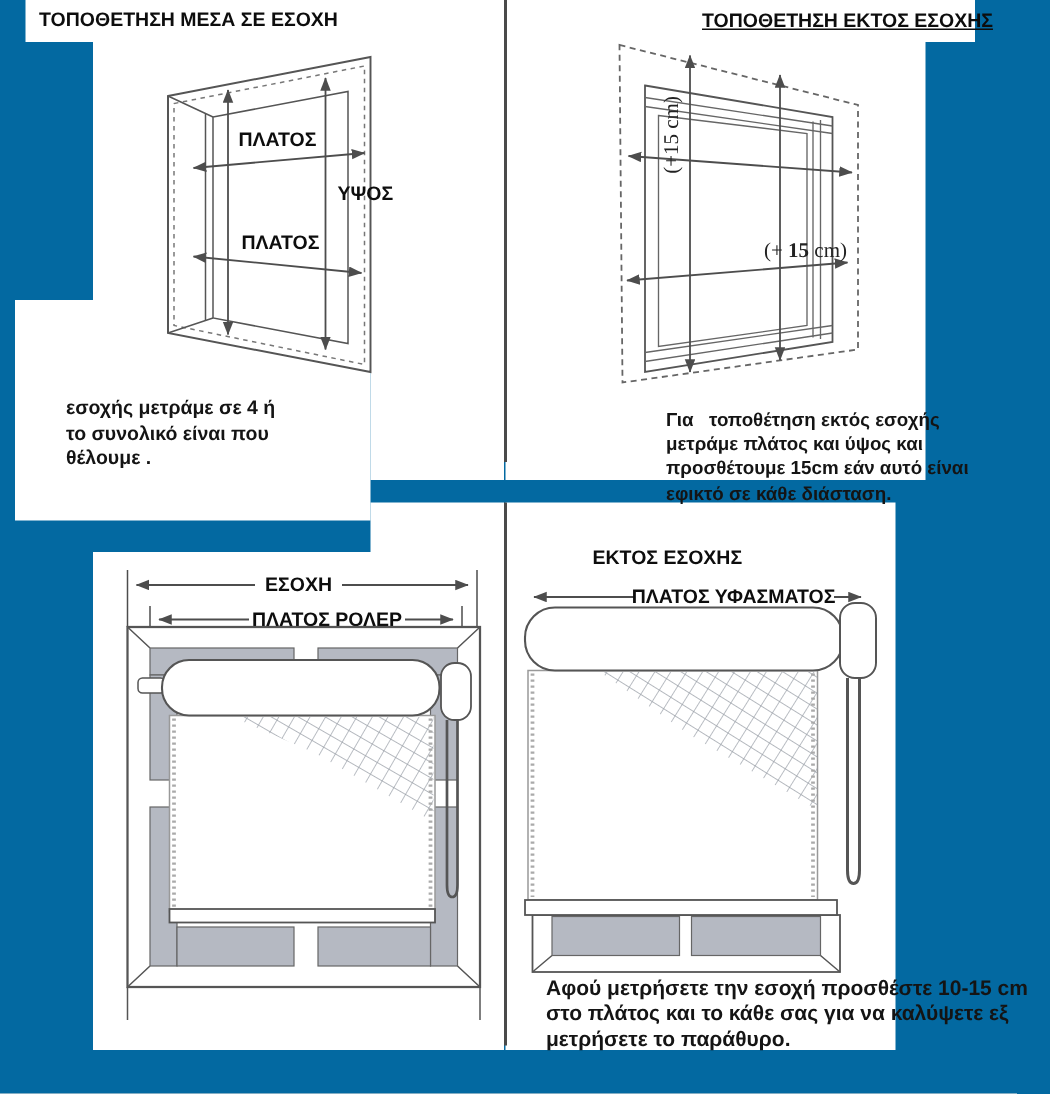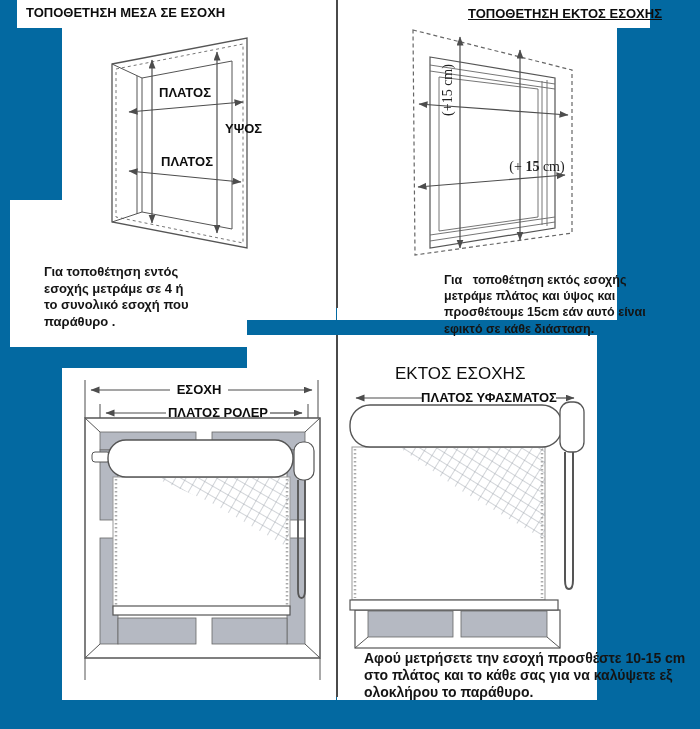--- a/index.html
+++ b/index.html
@@ -6,21 +6,21 @@
   .stage{position:relative;width:700px;height:729px;background:#0369a1;overflow:hidden;
          font-family:"Liberation Sans",sans-serif;color:#111;padding-left:32px;}
   .white{position:absolute;background:#ffffff;}
   .vline{position:absolute;width:2px;background:#4a4a4a;}
   .title{position:absolute;font-weight:bold;font-size:13px;white-space:pre;color:#0d0d0d;}
   .para{position:absolute;font-weight:bold;color:#141414;}
   .para div{white-space:pre;}
   .para-tl{left:44px;top:264px;font-size:13px;line-height:16.5px;}
   .para-tr{left:444px;top:272px;font-size:12.5px;line-height:16.2px;}
   .para-br{left:352px;top:650px;font-size:14px;line-height:17px;margin-left:12px;}
-  .heading{position:absolute;font-weight:normal;font-size:17px;color:#0d0d0d;text-align:center;}
+  .heading{position:absolute;font-weight:bold;font-size:13px;color:#0d0d0d;text-align:center;}
   .dia{position:absolute;}
   .dlabel{font-family:"Liberation Sans",sans-serif;font-weight:bold;font-size:13px;fill:#0d0d0d;}
   .serif{font-family:"Liberation Serif",serif;font-size:14px;fill:#222;}
 </style>
 </head>
 <body>
 
 <div class="stage">
 
   <div class="white" style="left:17px;top:0;width:633px;height:28px;"></div>
@@ -87,24 +87,23 @@
       <line x1="24" y1="84" x2="173" y2="95" marker-start="url(#ah2)" marker-end="url(#ah2e)"></line>
       <line x1="23" y1="167" x2="170" y2="155" marker-start="url(#ah2)" marker-end="url(#ah2e)"></line>
     </g>
     <text class="serif" transform="translate(57,70) rotate(-90)" text-anchor="middle">(+15 cm)</text>
     <text class="serif" x="142" y="151" text-anchor="middle">
       <tspan>(+ </tspan><tspan font-weight="bold">15</tspan><tspan> cm)</tspan>
     </text>
   </svg>
 
   <div class="para para-tl">
-    <div>Για τοποθέτηση εντός</div>
     <div>εσοχής μετράμε σε 4 ή</div>
-    <div>το συνολικό εσοχή που</div>
-    <div>παράθυρο .</div>
+    <div>το συνολικό είναι που</div>
+    <div>θέλουμε .</div>
   </div>
   <div class="para para-tr">
     <div>Για   τοποθέτηση εκτός εσοχής</div>
     <div>μετράμε πλάτος και ύψος και</div>
     <div>προσθέτουμε 15cm εάν αυτό είναι</div>
     <div>εφικτό σε κάθε διάσταση.</div>
   </div>
 
   <svg class="dia" style="left:70px;top:372px;" width="265" height="320" viewBox="0 0 265 320">
     <defs>
@@ -178,16 +177,16 @@
     <path d="M10,59 V208 M197,59 V208" stroke="#aaa" stroke-width="2.5" stroke-dasharray="1.5,2.5" fill="none"></path>
     <rect x="5" y="210" width="208" height="10" fill="#ffffff" stroke="#555" stroke-width="1.2"></rect>
     <rect x="5" y="15" width="212" height="42" rx="20" fill="#ffffff" stroke="#555" stroke-width="1.4"></rect>
     <rect x="215" y="12" width="24" height="50" rx="10" fill="#ffffff" stroke="#555" stroke-width="1.3"></rect>
     <path d="M220,62 V190 Q220,199 224,199 Q228,199 228,190 V62" fill="none" stroke="#555" stroke-width="2"></path>
   </svg>
 
   <div class="para para-br">
     <div>Αφού μετρήσετε την εσοχή προσθέστε 10-15 cm</div>
     <div>στο πλάτος και το κάθε σας για να καλύψετε εξ</div>
-    <div>ολοκλήρου το παράθυρο.</div>
+    <div>μετρήσετε το παράθυρο.</div>
   </div>
 
 </div>
 
 </body></html>

